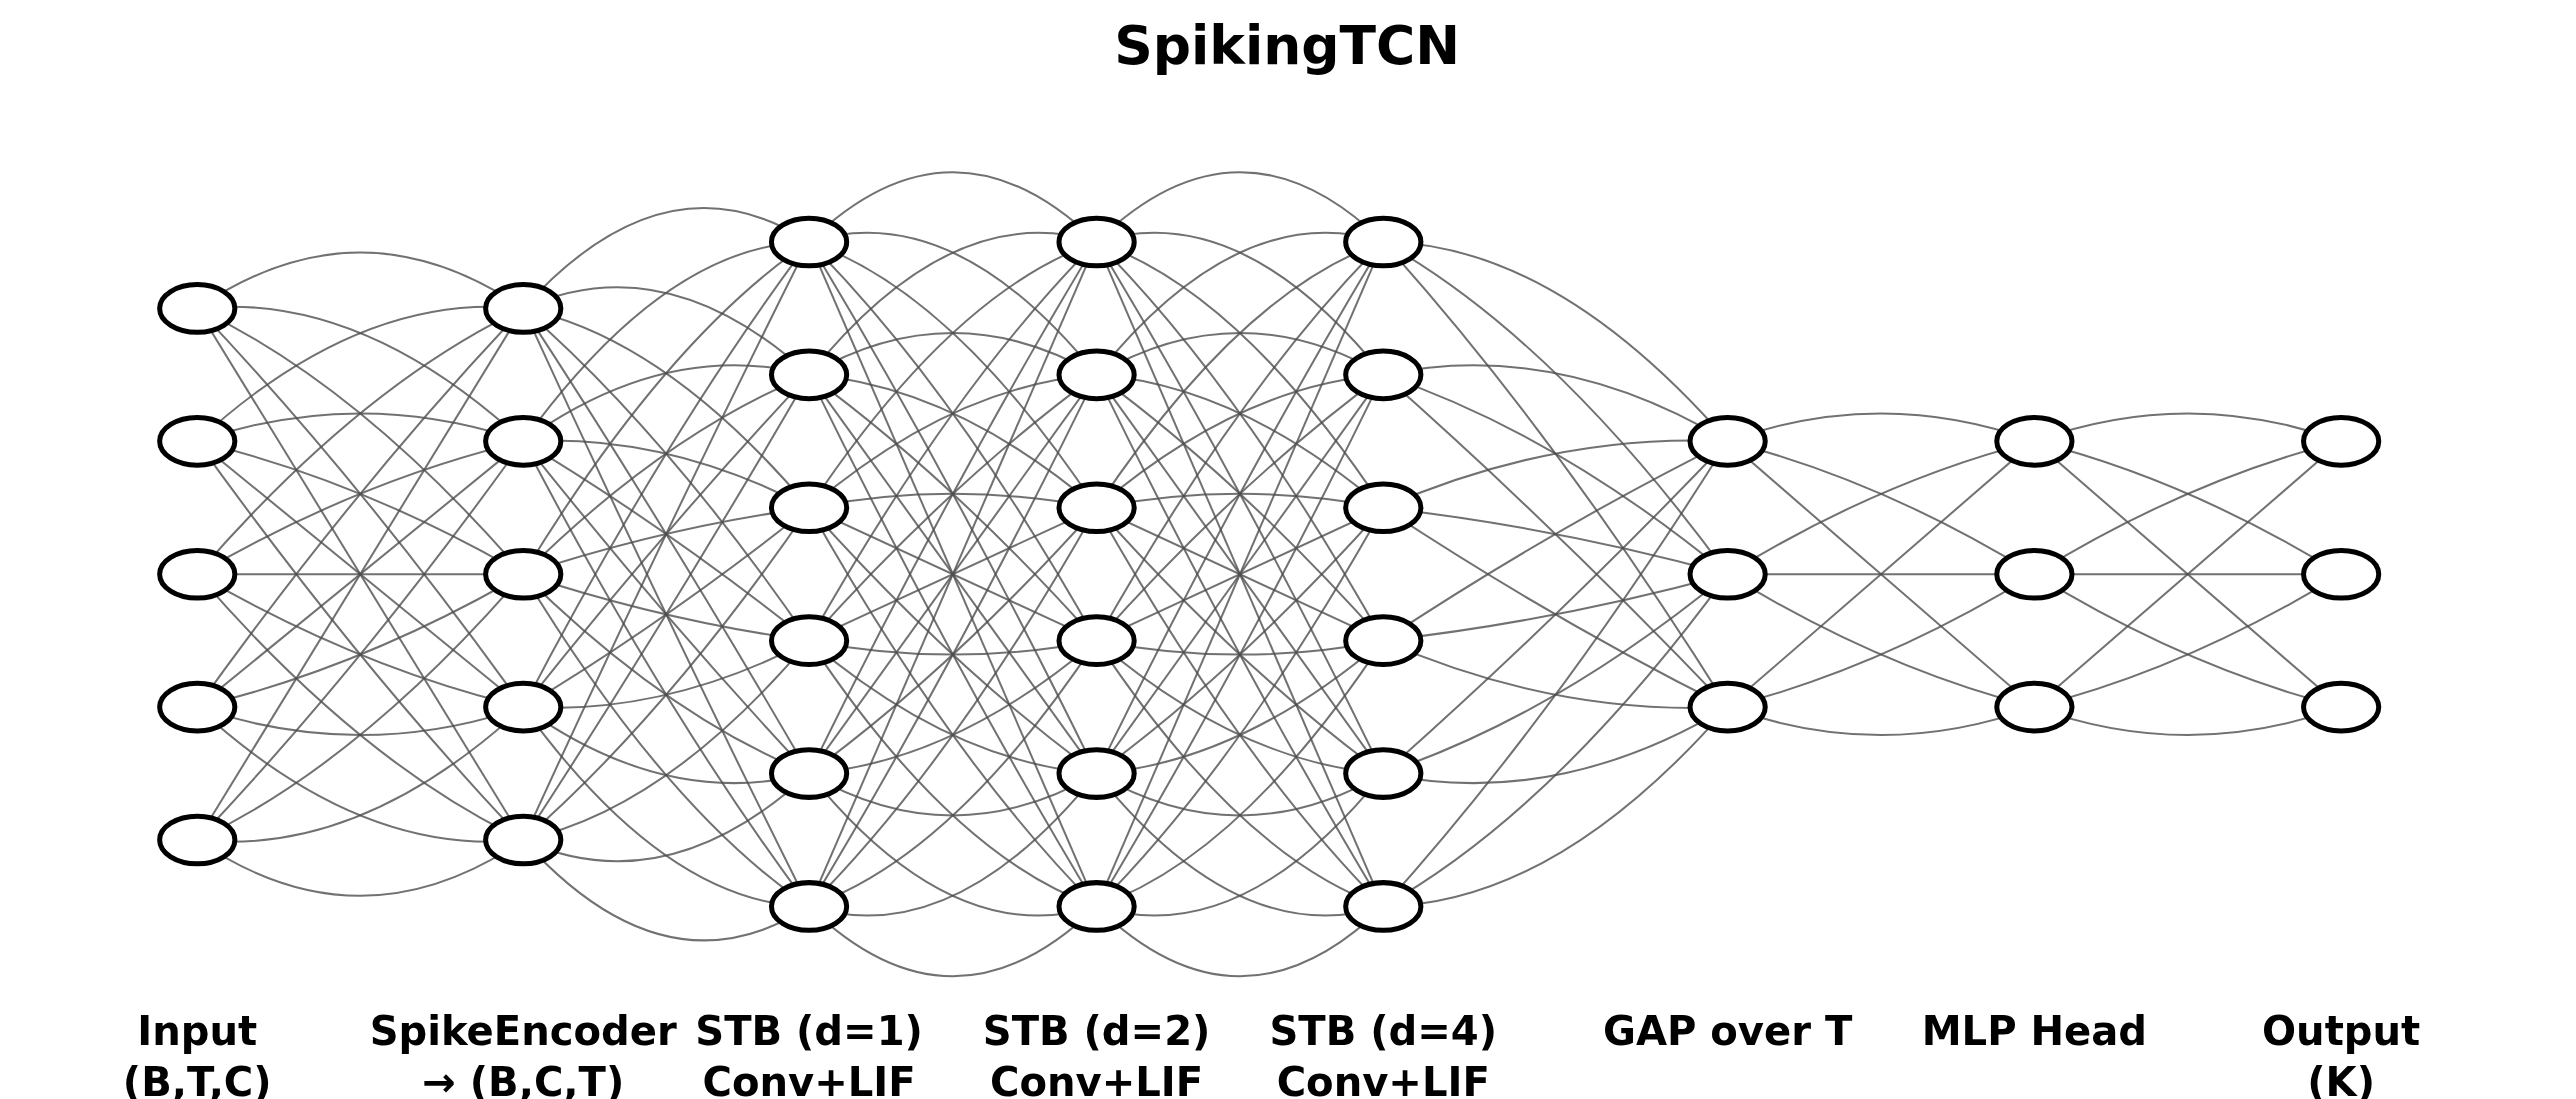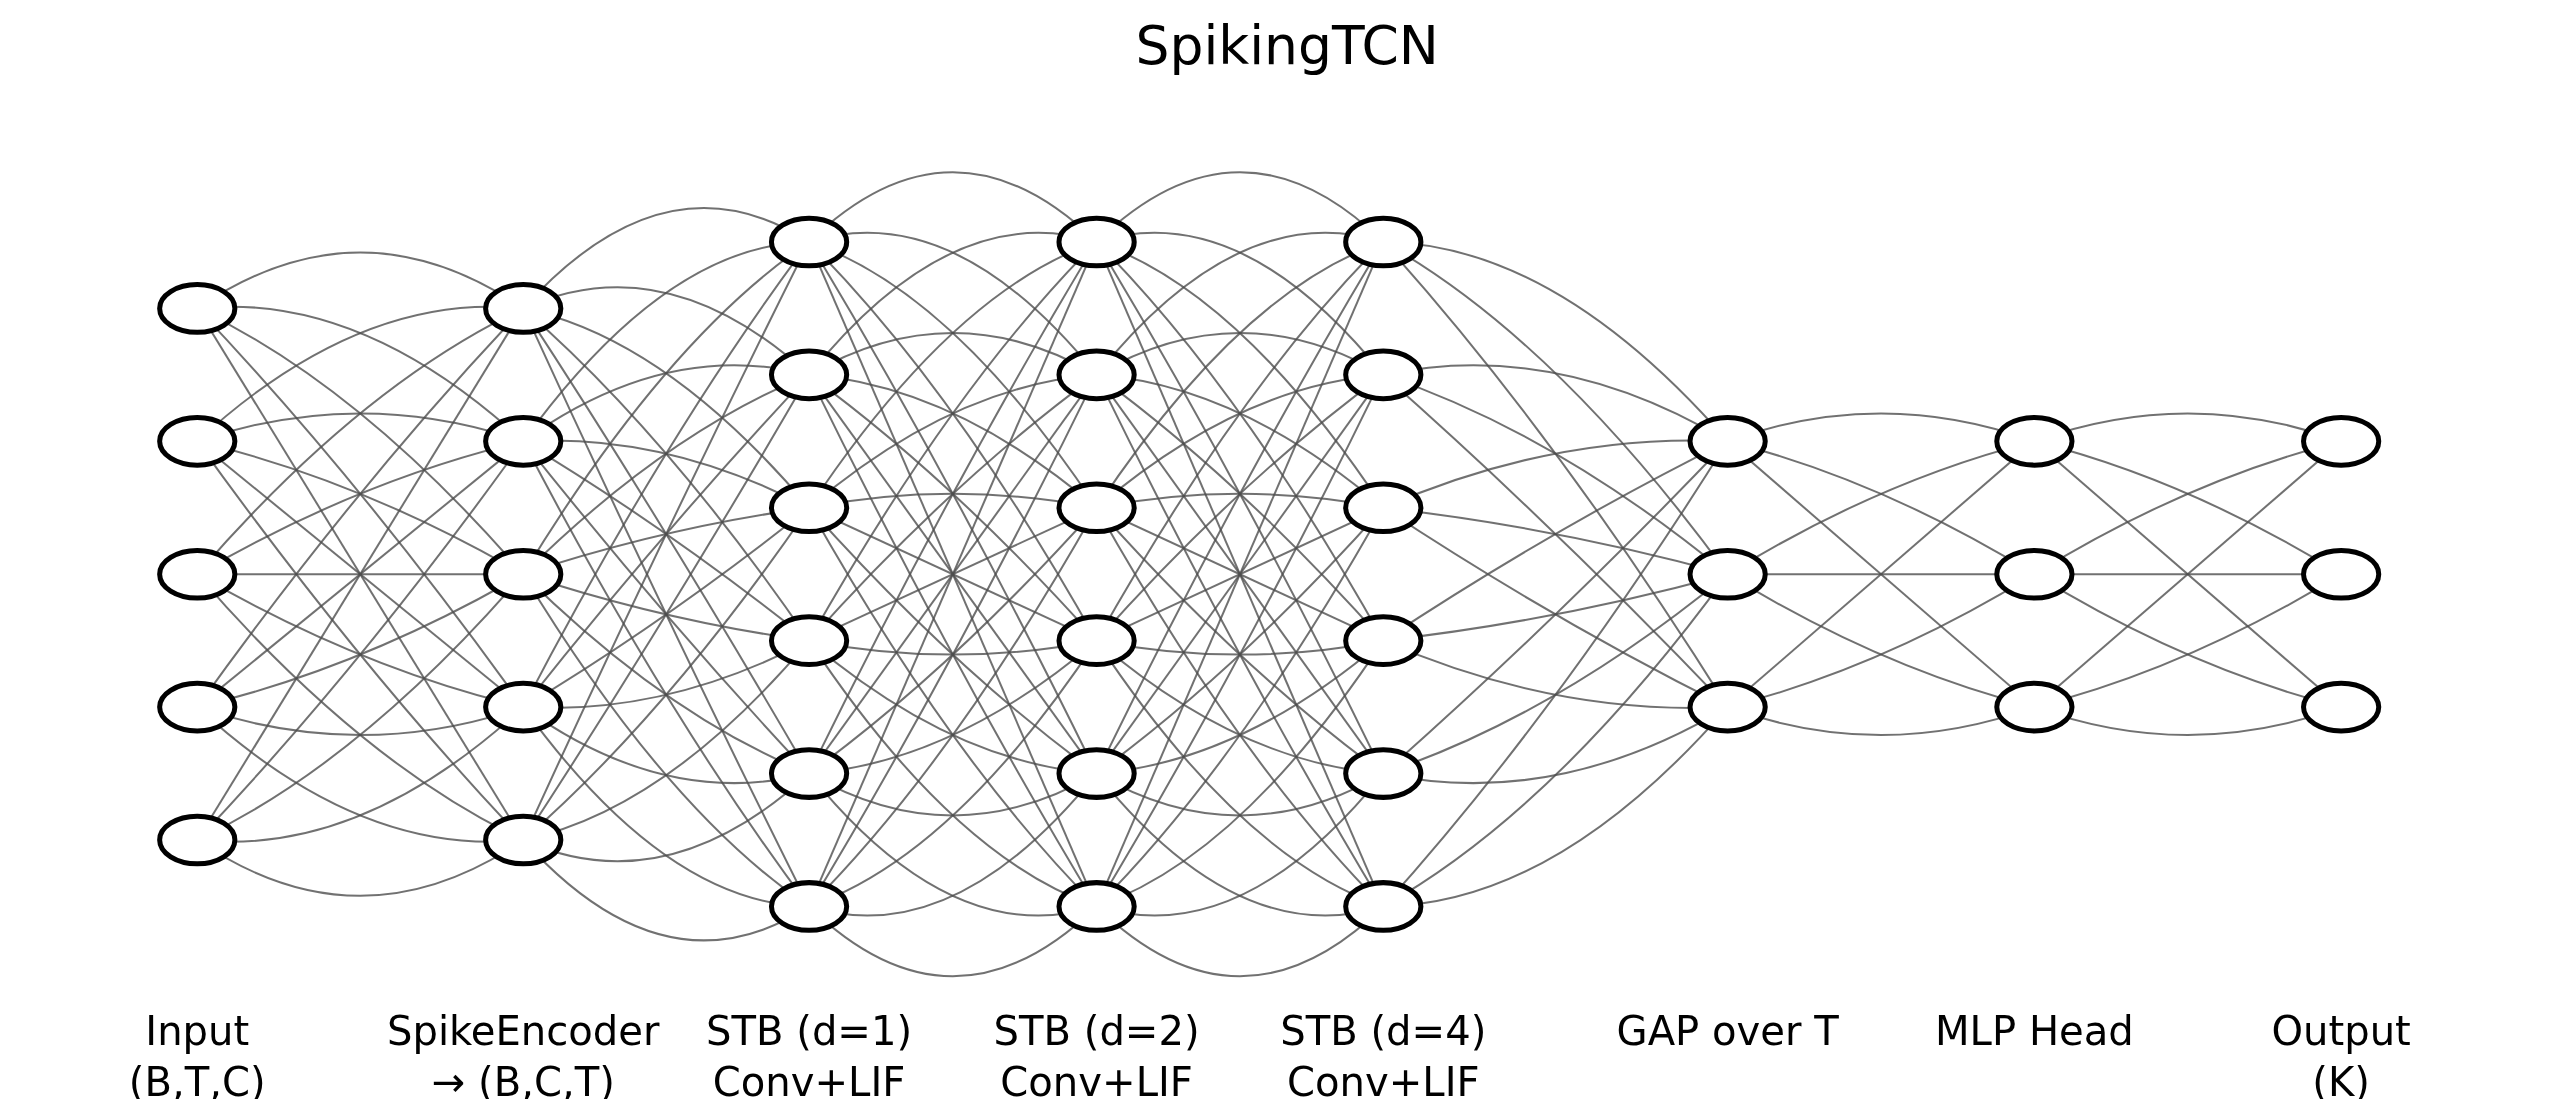--- a/index.html
+++ b/index.html
@@ -7,20 +7,21 @@
     padding: 0;
     background: #ffffff;
   }
   body {
     font-family: "DejaVu Sans", sans-serif;
   }
   .figure-wrap {
     width: 100%;
     max-width: 2576px;
     background: #5eead4;
+    font-weight: bold;
   }
   svg {
     display: block;
     width: 100%;
     height: auto;
     background: #ffffff;
   }
   .diagram-title {
     font-family: "DejaVu Sans", sans-serif;
     font-size: 64px;

